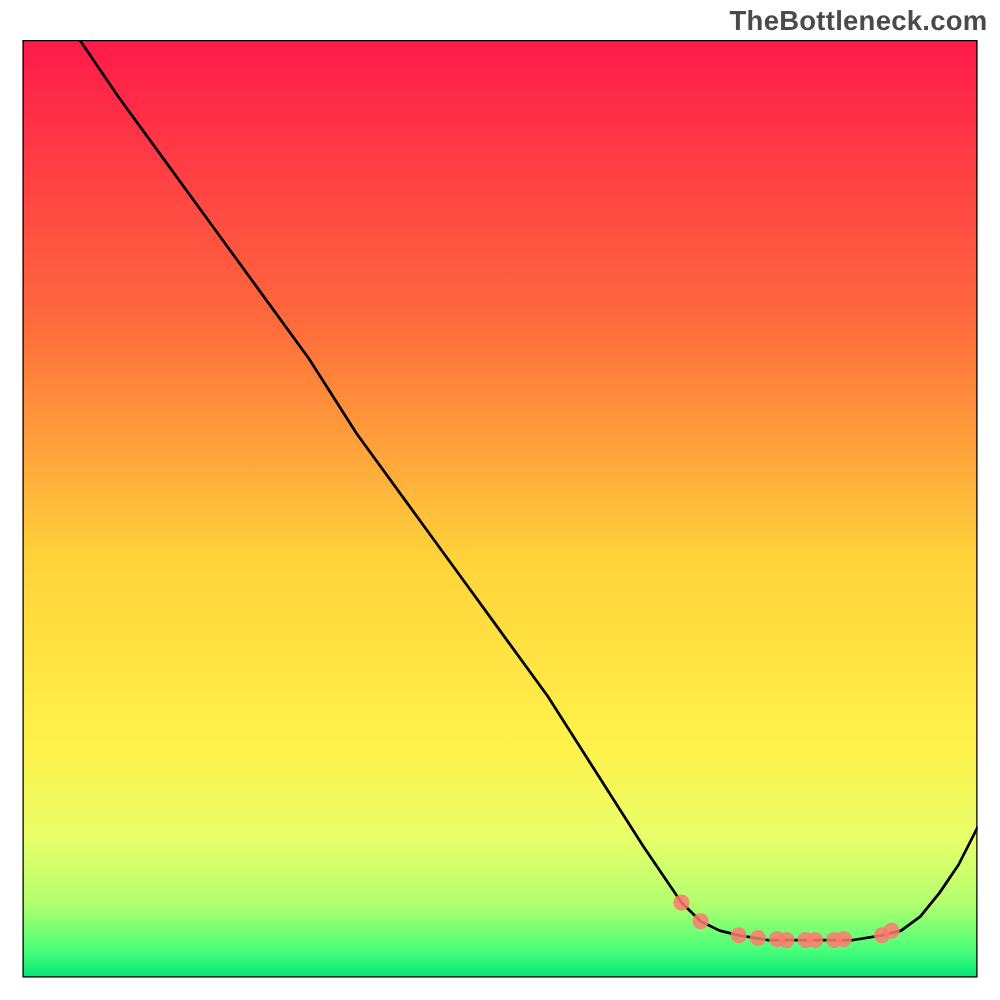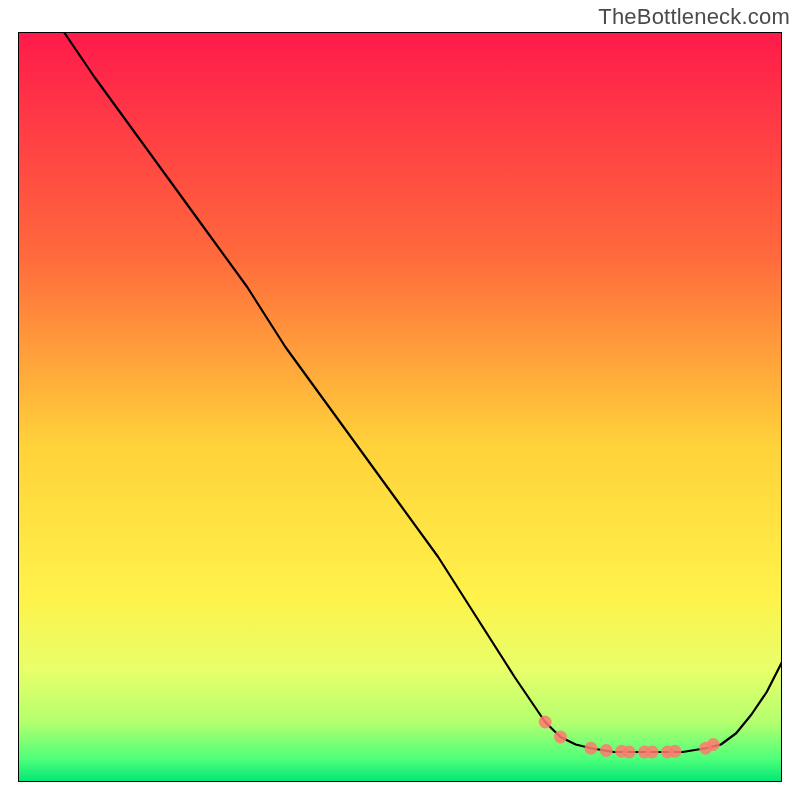--- a/index.html
+++ b/index.html
@@ -15,21 +15,21 @@
     position: relative;
     width: 800px;
     height: 800px;
     box-sizing: border-box;
   }
   .watermark {
     position: absolute;
     top: 4px;
     right: 10px;
     font-size: 22px;
-    font-weight: 400;
+    font-weight: 700;
     color: #4a4a4a;
     letter-spacing: 0.2px;
     z-index: 10;
   }
   .plot-area {
     position: absolute;
     left: 18px;
     top: 32px;
     width: 764px;
     height: 750px;

